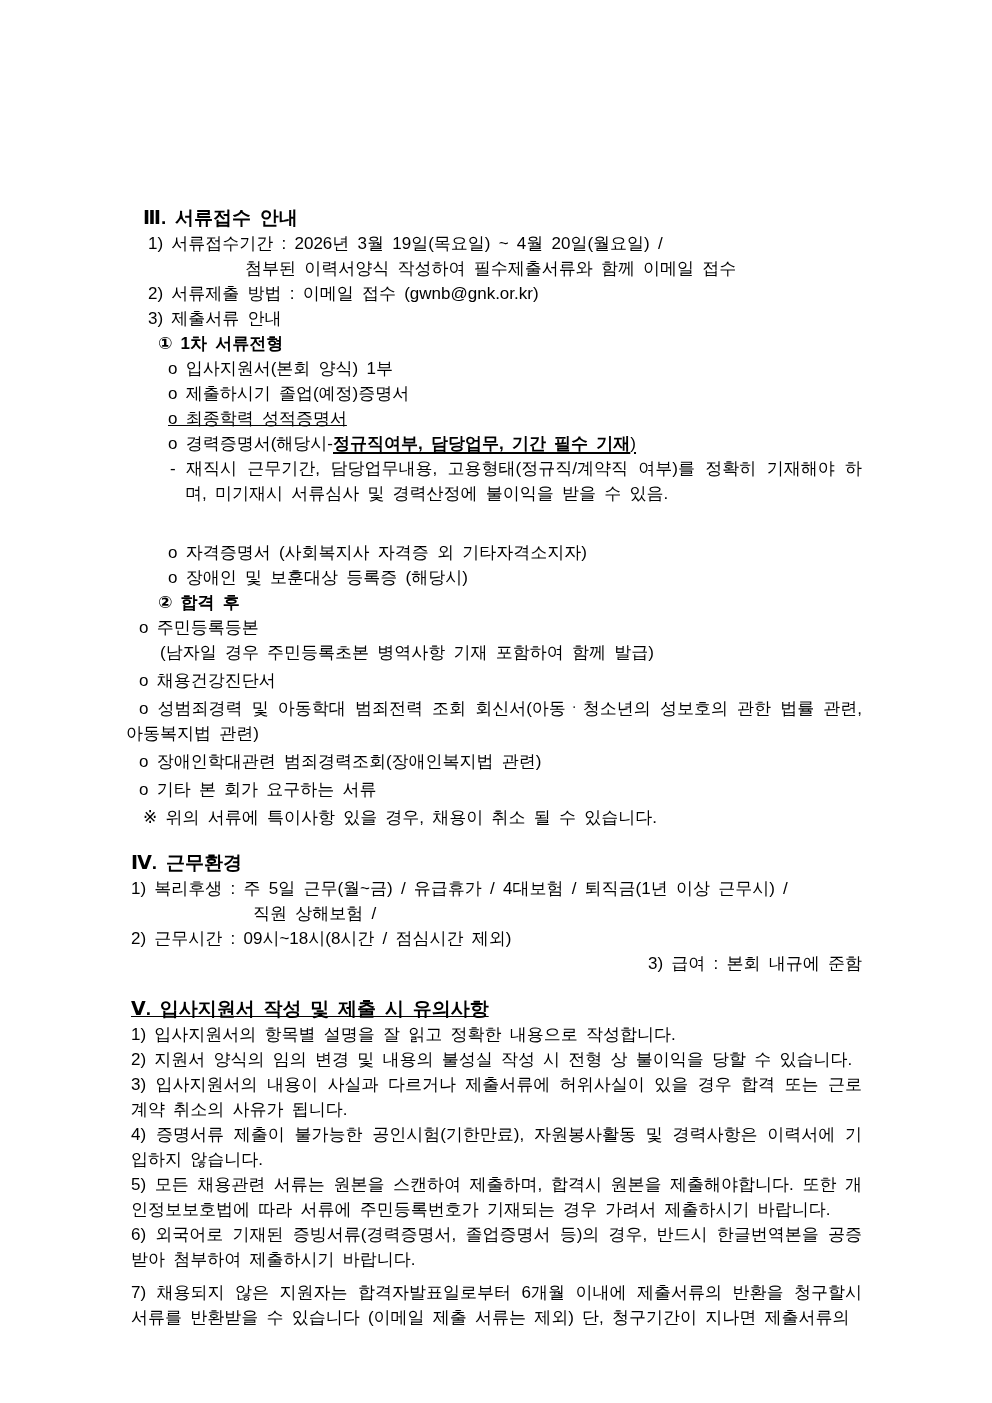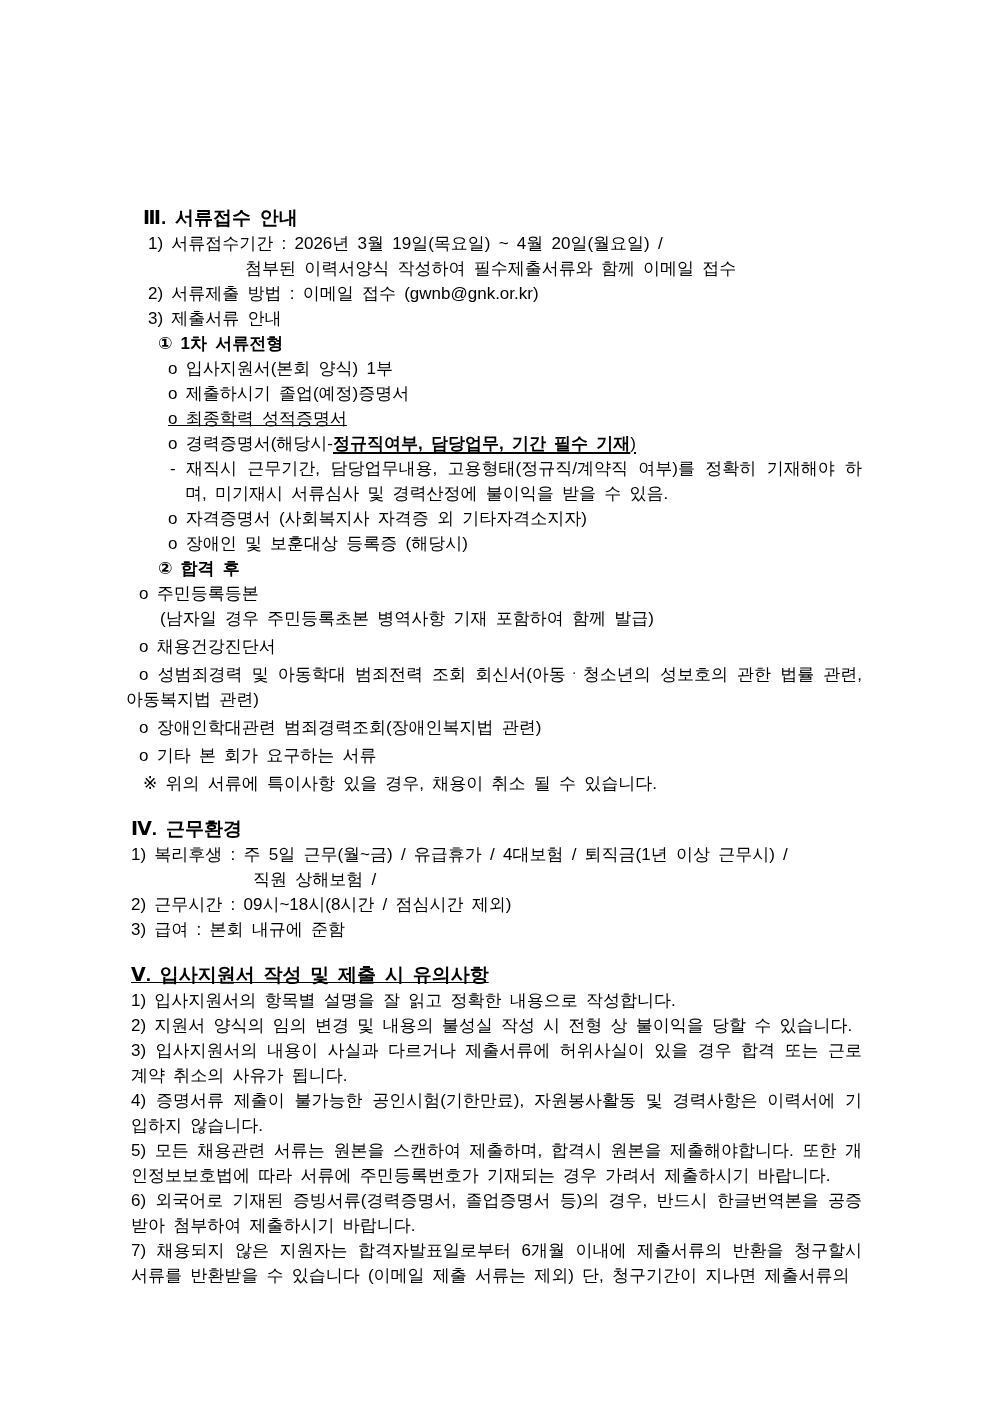--- a/index.html
+++ b/index.html
@@ -53,36 +53,36 @@
     <div class="blk" style="padding-left: 22px;"><span>1) 서류접수기간 : 2026년 3월 19일(목요일) ~ 4월 20일(월요일) /</span></div>
     <div class="blk" style="padding-left: 119px;"><span>첨부된 이력서양식 작성하여 필수제출서류와 함께 이메일 접수</span></div>
     <div class="blk" style="padding-left: 22px;"><span>2) 서류제출 방법 : 이메일 접수 (gwnb@gnk.or.kr)</span></div>
     <div class="blk" style="padding-left: 22px;"><span>3) 제출서류 안내</span></div>
     <div class="blk bold" style="padding-left: 32px;"><span>① 1차 서류전형</span></div>
     <div class="blk" style="padding-left: 42px;"><span>o 입사지원서(본회 양식) 1부</span></div>
     <div class="blk" style="padding-left: 42px;"><span>o 제출하시기 졸업(예정)증명서</span></div>
     <div class="blk" style="padding-left: 42px; text-decoration: underline;"><span>o 최종학력 성적증명서</span></div>
     <div class="blk" style="padding-left: 42px;"><span>o 경력증명서(해당시-</span><span class="b u">정규직여부, 담당업무, 기간 필수 기재</span><span class="u">)</span></div>
     <div class="blk just" style="padding-left: 59px; text-indent: -15px;"><span>- 재직시 근무기간, 담당업무내용, 고용형태(정규직/계약직 여부)를 정확히 기재해야 하며, 미기재시 서류심사 및 경력산정에 불이익을 받을 수 있음.</span></div>
-    <div class="blk" style="padding-left: 42px;"><span>o 자격증명서 (사회복지사 자격증 외 기타자격소지자)</span></div>
+    <div class="blk" style="padding-left: 42px; margin-top: 34px;"><span>o 자격증명서 (사회복지사 자격증 외 기타자격소지자)</span></div>
     <div class="blk" style="padding-left: 42px;"><span>o 장애인 및 보훈대상 등록증 (해당시)</span></div>
     <div class="blk bold" style="padding-left: 32px;"><span>② 합격 후</span></div>
     <div class="blk" style="padding-left: 13px;"><span>o 주민등록등본</span></div>
     <div class="blk" style="padding-left: 34px;"><span>(남자일 경우 주민등록초본 병역사항 기재 포함하여 함께 발급)</span></div>
     <div class="blk sp" style="padding-left: 13px;"><span>o 채용건강진단서</span></div>
     <div class="blk just sp" style="padding-left: 0px; text-indent: 13px;"><span>o 성범죄경력 및 아동학대 범죄전력 조회 회신서(아동ㆍ청소년의 성보호의 관한 법률 관련, 아동복지법 관련)</span></div>
     <div class="blk sp" style="padding-left: 13px;"><span>o 장애인학대관련 범죄경력조회(장애인복지법 관련)</span></div>
     <div class="blk sp" style="padding-left: 13px;"><span>o 기타 본 회가 요구하는 서류</span></div>
     <div class="blk sp" style="padding-left: 17px;"><span>※ 위의 서류에 특이사항 있을 경우, 채용이 취소 될 수 있습니다.</span></div>
     <div class="blk heading mt" style="padding-left: 5px;"><span>Ⅳ. 근무환경</span></div>
     <div class="blk" style="padding-left: 5px;"><span>1) 복리후생 : 주 5일 근무(월~금) / 유급휴가 / 4대보험 / 퇴직금(1년 이상 근무시) /</span></div>
     <div class="blk" style="padding-left: 127px;"><span>직원 상해보험 /</span></div>
     <div class="blk" style="padding-left: 5px;"><span>2) 근무시간 : 09시~18시(8시간 / 점심시간 제외)</span></div>
-    <div class="blk" style="padding-left: 5px;"><span>3) 급여 : 본회 내규에 준함</span></div>
+    <div class="blk" style="padding-left: 5px; text-align: right;"><span>3) 급여 : 본회 내규에 준함</span></div>
     <div class="blk heading mt" style="padding-left: 5px; text-decoration: underline;"><span>Ⅴ. 입사지원서 작성 및 제출 시 유의사항</span></div>
     <div class="blk" style="padding-left: 5px;"><span>1) 입사지원서의 항목별 설명을 잘 읽고 정확한 내용으로 작성합니다.</span></div>
     <div class="blk just" style="padding-left: 5px;"><span>2) 지원서 양식의 임의 변경 및 내용의 불성실 작성 시 전형 상 불이익을 당할 수 있습니다.</span></div>
     <div class="blk just" style="padding-left: 5px;"><span>3) 입사지원서의 내용이 사실과 다르거나 제출서류에 허위사실이 있을 경우 합격 또는 근로계약 취소의 사유가 됩니다.</span></div>
     <div class="blk just" style="padding-left: 5px;"><span>4) 증명서류 제출이 불가능한 공인시험(기한만료), 자원봉사활동 및 경력사항은 이력서에 기입하지 않습니다.</span></div>
     <div class="blk just" style="padding-left: 5px;"><span>5) 모든 채용관련 서류는 원본을 스캔하여 제출하며, 합격시 원본을 제출해야합니다. 또한 개인정보보호법에 따라 서류에 주민등록번호가 기재되는 경우 가려서 제출하시기 바랍니다.</span></div>
     <div class="blk just" style="padding-left: 5px;"><span>6) 외국어로 기재된 증빙서류(경력증명서, 졸업증명서 등)의 경우, 반드시 한글번역본을 공증받아 첨부하여 제출하시기 바랍니다.</span></div>
-    <div class="blk just" style="padding-left: 5px;"><span>7) 채용되지 않은 지원자는 합격자발표일로부터 6개월 이내에 제출서류의 반환을 청구할시 서류를 반환받을 수 있습니다 (이메일 제출 서류는 제외) 단, 청구기간이 지나면 제출서류의</span></div>
+    <div class="blk just" style="padding-left: 5px; margin-top: 8px;"><span>7) 채용되지 않은 지원자는 합격자발표일로부터 6개월 이내에 제출서류의 반환을 청구할시 서류를 반환받을 수 있습니다 (이메일 제출 서류는 제외) 단, 청구기간이 지나면 제출서류의</span></div>
   </div>
 
 </body></html>

